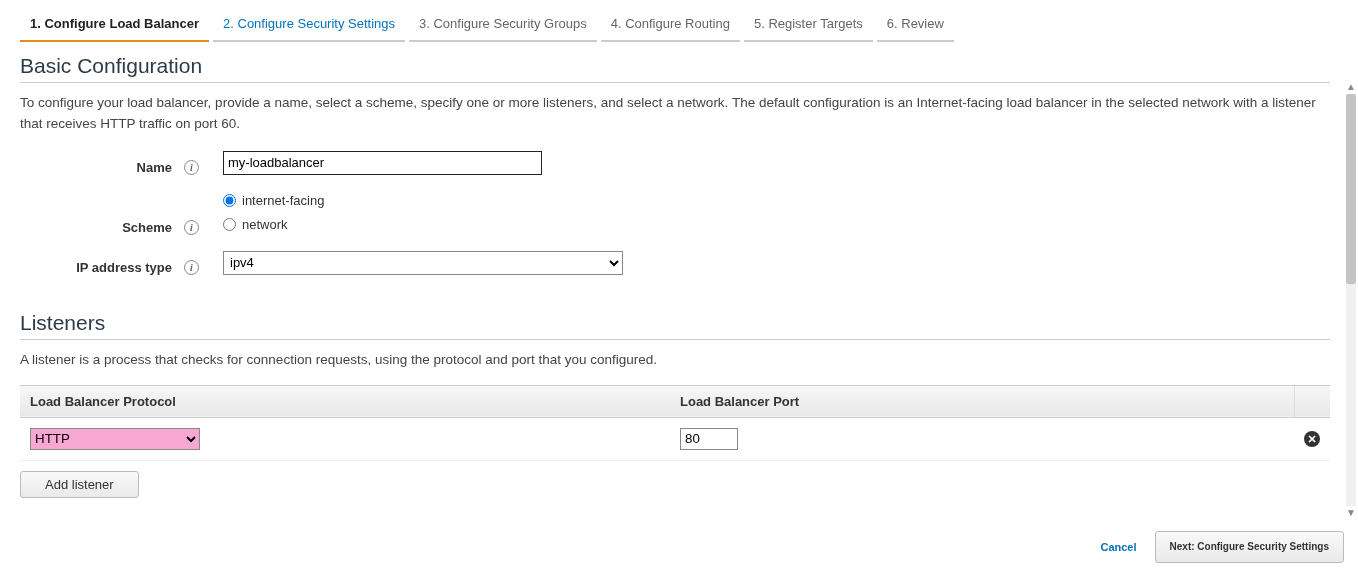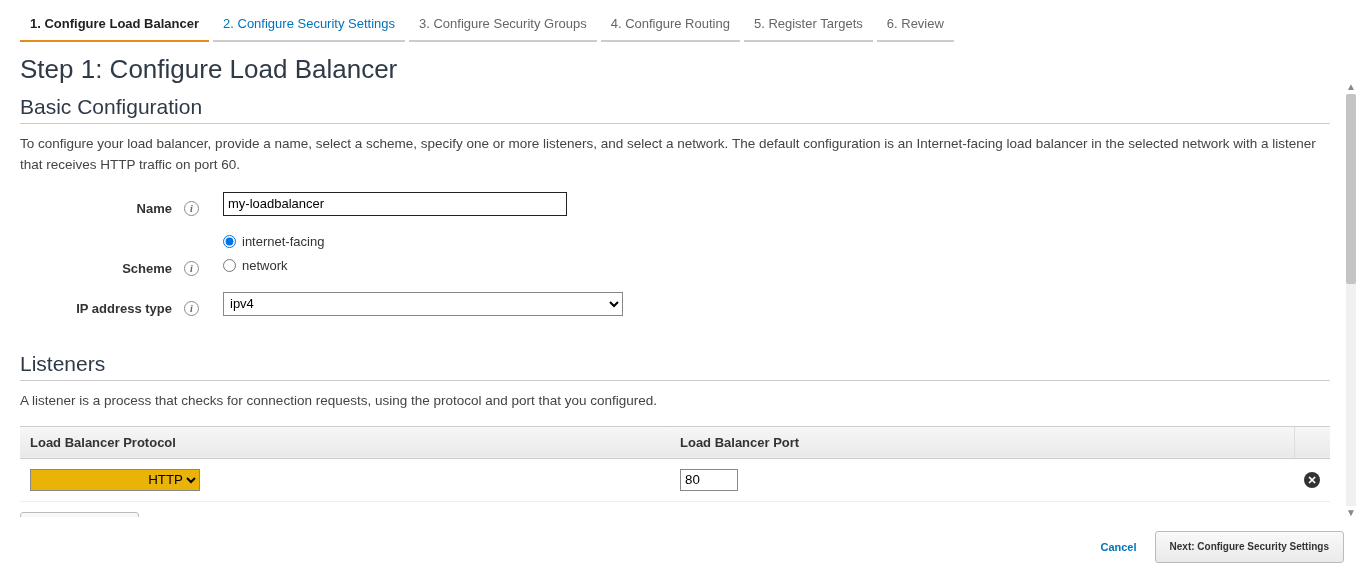--- a/index.html
+++ b/index.html
@@ -99,21 +99,21 @@
     color: #666;
     margin: 4px 24px 0 4px;
     cursor: default;
   }
   .form-control {
     display: flex;
     flex-direction: column;
     gap: 4px;
   }
   .text-input {
-    width: 344px;
+    width: 319px;
     height: 24px;
     border: 1px solid #222;
     padding: 0 4px;
     font-size: 13px;
     outline: none;
   }
   .select-input {
     width: 400px;
     height: 24px;
     border: 1px solid #888;
@@ -149,22 +149,21 @@
   .listener-table thead th:last-child { border-left: 1px solid #ddd; width: 34px; }
   .listener-table tbody td {
     padding: 10px 10px;
     border-bottom: 1px solid #eee;
     vertical-align: middle;
   }
   .proto-select {
     width: 170px;
     height: 22px;
     border: 1px solid #888;
-    background: #eab308;
-    text-align: right;
+    background: #f9a8d4;
   }
   .port-input {
     width: 58px;
     height: 22px;
     border: 1px solid #888;
     padding: 0 4px;
     text-align: left;
   }
   .remove-icon {
     display: inline-flex;
@@ -252,21 +251,20 @@
   <div class="tabs">
     <div class="tab active"><span>1. Configure Load Balancer</span></div>
     <div class="tab link"><span>2. Configure Security Settings</span></div>
     <div class="tab"><span>3. Configure Security Groups</span></div>
     <div class="tab"><span>4. Configure Routing</span></div>
     <div class="tab"><span>5. Register Targets</span></div>
     <div class="tab"><span>6. Review</span></div>
   </div>
 
   <div class="content-scroll">
-    <h1 class="step-title">Step 1: Configure Load Balancer</h1>
 
     <h2 class="section-title">Basic Configuration</h2>
     <hr class="hr">
     <p class="desc">To configure your load balancer, provide a name, select a scheme, specify one or more listeners, and select a network. The default configuration is an Internet-facing load balancer in the selected network with a listener that receives HTTP traffic on port 60.</p>
 
     <div class="form-row">
       <div class="form-label">Name</div>
       <span class="info-icon">i</span>
       <div class="form-control">
         <input class="text-input" type="text" value="my-loadbalancer" style="">

